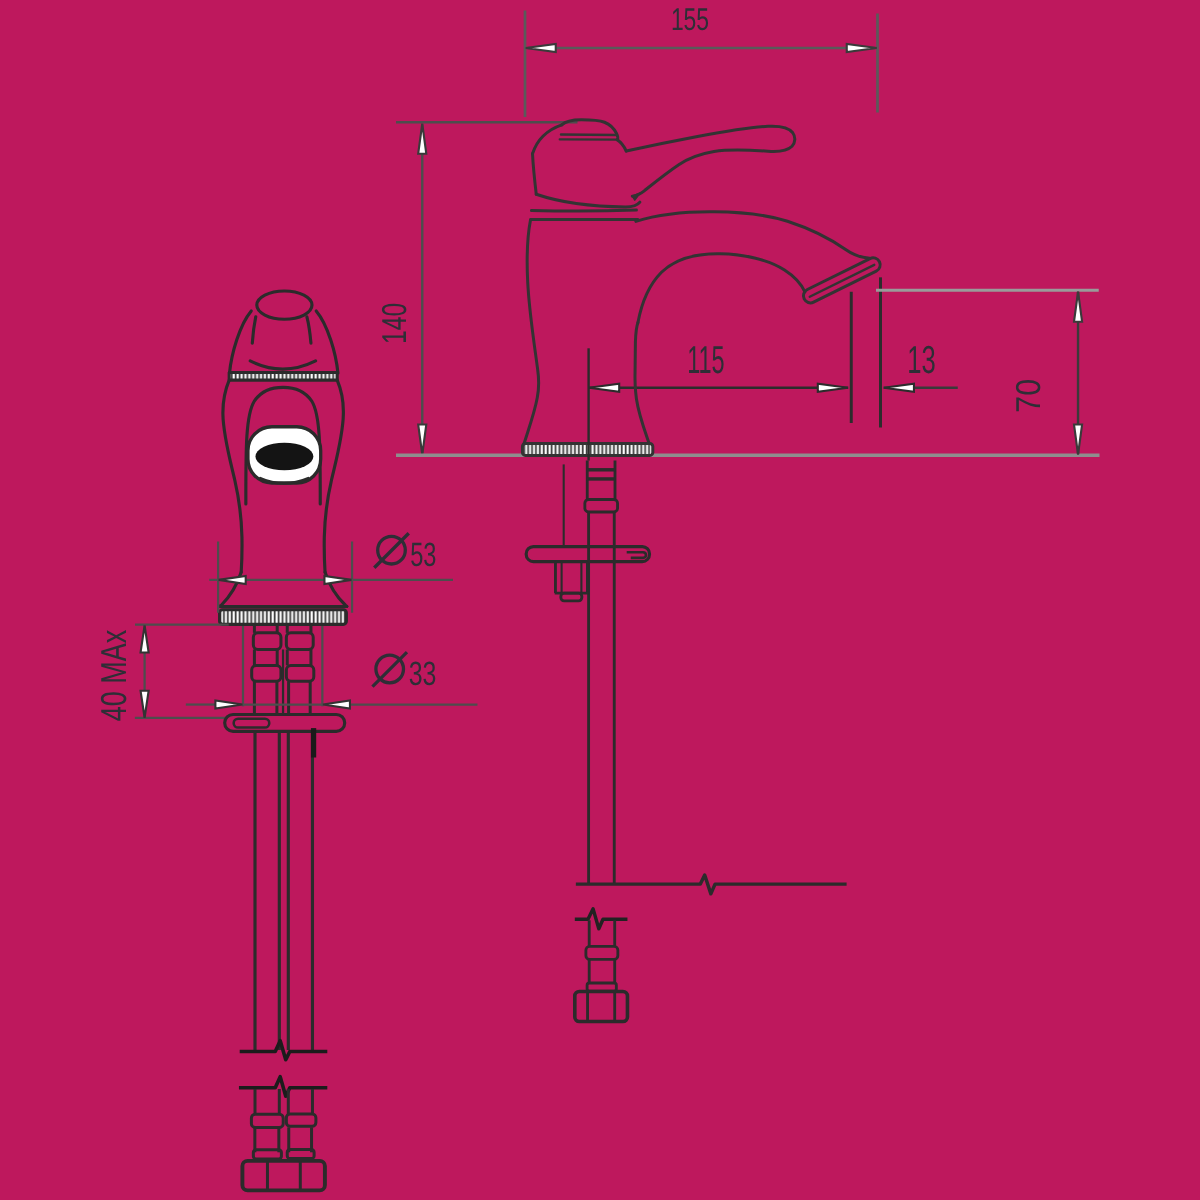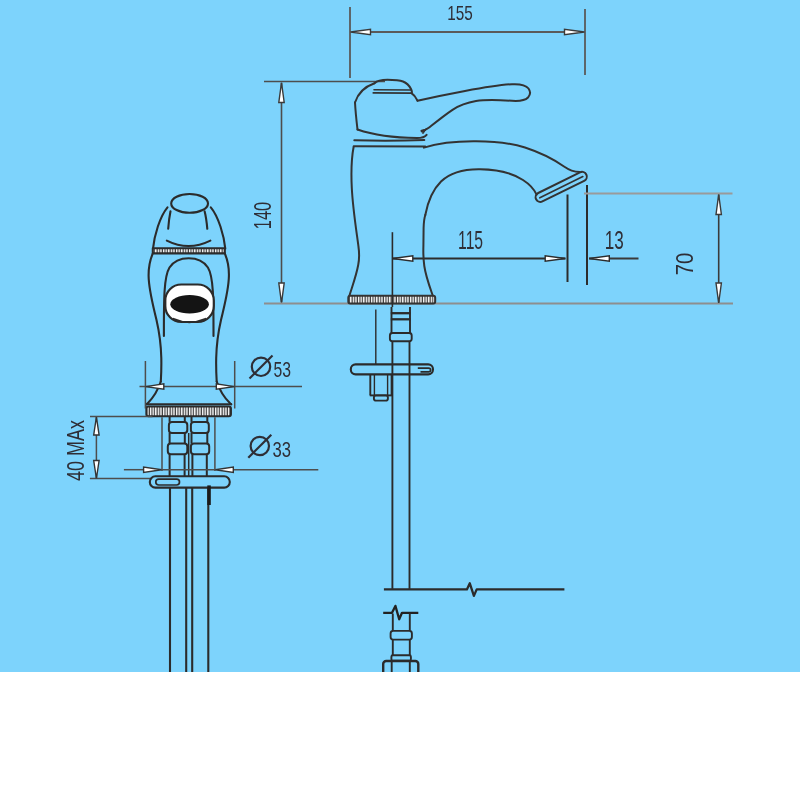--- a/index.html
+++ b/index.html
@@ -1,16 +1,16 @@
 <!DOCTYPE html>
 <html><head>
 <meta charset="utf-8">
 <style>
   html,body{margin:0;padding:0;background:#ffffff;}
-  .wrap{width:800px;height:672px;position:relative;background:#7dd3fc;}
+  .wrap{width:800px;height:800px;position:relative;background:#be185d;}
   svg{position:absolute;top:0;left:0;}
   text{font-family:"Liberation Sans",sans-serif;fill:#2e2e36;}
 </style>
 </head>
 <body>
 <div class="wrap">
 <svg width="800" height="800" viewBox="0 0 800 800">
 <defs>
   <pattern id="hatch" width="2.6" height="8" patternUnits="userSpaceOnUse">
     <rect width="2.6" height="8" fill="#ffffff"></rect>

